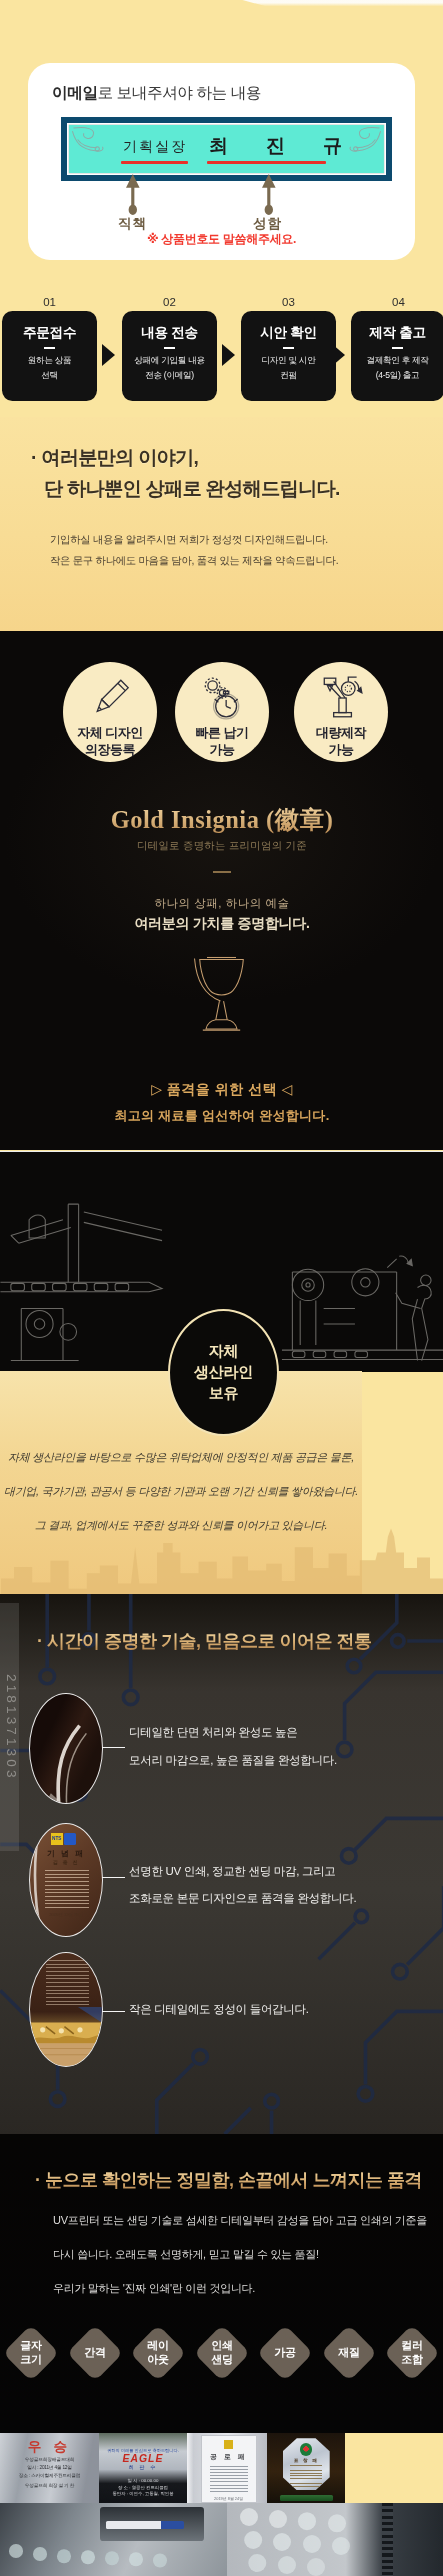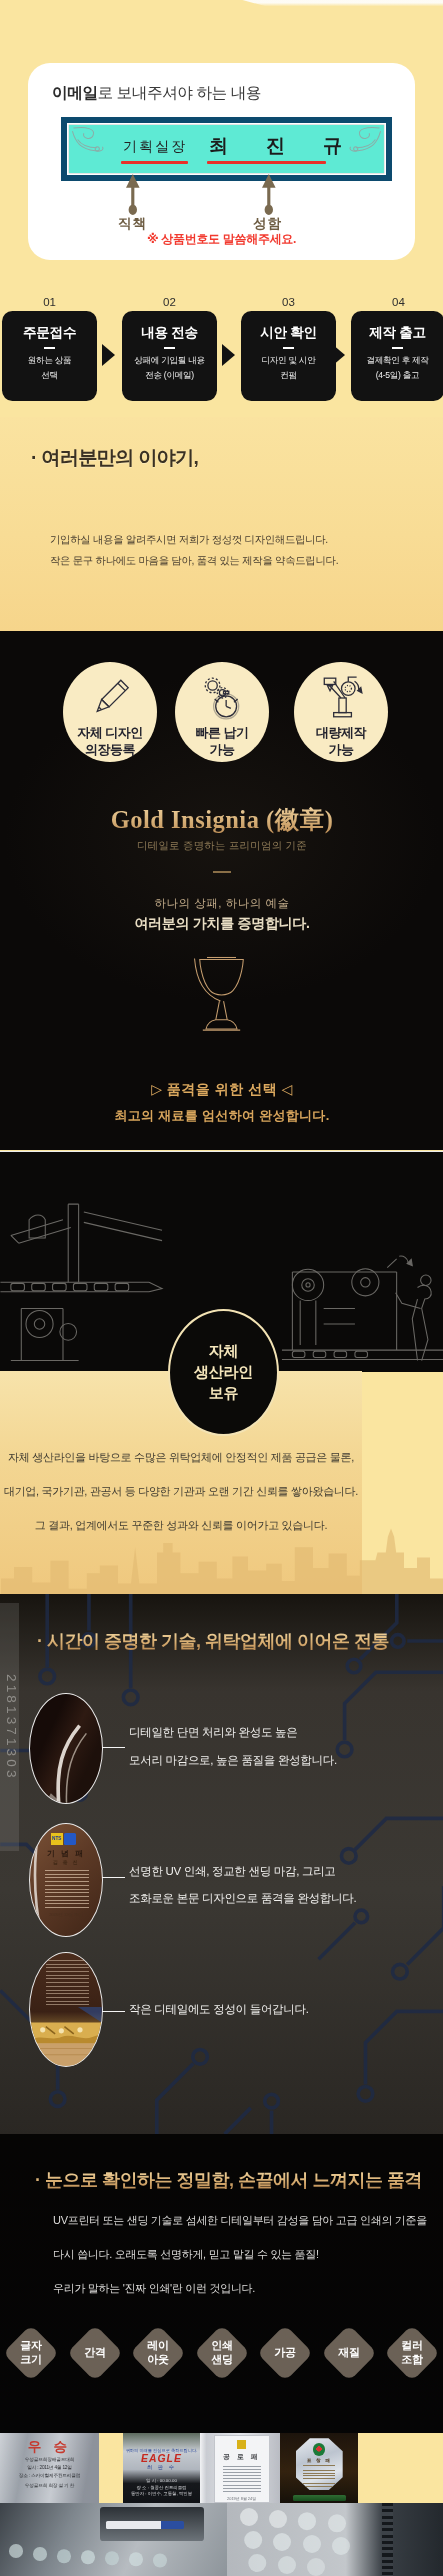--- a/index.html
+++ b/index.html
@@ -52,21 +52,21 @@
   .trophy{top:324px;left:180px;}
   .q1{top:450px;left:0;width:100%;text-align:center;font-size:14px;font-weight:700;color:#DCA95F;letter-spacing:0.5px;}
   .q2{top:476px;left:0;width:100%;text-align:center;font-size:13px;font-weight:700;color:#D8A55C;letter-spacing:0.3px;}
 
   
   .s5{top:1151px;left:0;width:444px;height:220px;background:#0A0908;border-top:1px solid #ECECEC;}
   .badge{top:157px;left:168px;width:107px;height:123px;background:#0B0A08;border:2.1px solid #F3E3B4;border-radius:50%;z-index:6;text-align:center;color:#F6E7BC;font-weight:700;font-size:15px;line-height:21px;letter-spacing:-0.3px;}
   .badge-inner{margin-top:29px;}
 
   
-  .s6{top:1371px;left:0;width:362px;height:223px;background:linear-gradient(180deg,#F7E3AB 0%,#F3D democratize692 40%,#EFC87E 100%);background:linear-gradient(180deg,#F7E3AB 0%,#F3D692 40%,#EFC87E 100%);}
+  .s6{top:1371px;left:0;width:362px;height:223px;background:linear-gradient(180deg,#F7E3AB 0%,#F3D democratize692 40%,#EFC87E 100%);background:linear-gradient(180deg,#F7E3AB 0%,#F3D692 40%,#EFC87E 100%);font-style:italic;}
   .s6 .b{left:0;width:100%;text-align:center;font-size:11px;color:#3E3A30;letter-spacing:-0.3px;}
   .skyline{bottom:0;left:0;}
 
   
   .s7{top:1594px;left:0;width:444px;height:540px;background:linear-gradient(180deg,#17140f 0%,#38342f 18%,#3B3833 55%,#2a2723 100%);}
   .gold-h{font-size:18px;font-weight:700;letter-spacing:-0.5px;background:linear-gradient(180deg,#F0D49E 10%,#D8AE72 55%,#B07F49 100%);-webkit-background-clip:text;background-clip:text;color:#D7AD70;-webkit-text-fill-color:transparent;white-space:nowrap;}
   .wm{top:9.4px;left:0;width:19px;height:248px;background:rgba(150,148,144,.22);color:#8f8d89;writing-mode:vertical-rl;text-orientation:mixed;font-size:13.6px;letter-spacing:3.1px;text-align:center;}
   .pcircle{width:72px;height:72px;border-radius:50%;border:1px solid #e9e9e9;overflow:hidden;}
   .pc1{top:99px;left:29px;height:109px;border-radius:50%/50%;background:linear-gradient(115deg,#160b08 30%,#2e1a12 52%,#1d100b 75%);}
   .connector{height:1px;background:#f5f5f5;width:23px;}
@@ -85,21 +85,21 @@
   .dia .sq{width:40px;height:40px;background:#6B6156;border-radius:8.3px;transform:rotate(45deg);display:flex;align-items:center;justify-content:center;}
   .dia .tx{transform:rotate(-45deg);color:#fff;font-size:11px;font-weight:700;text-align:center;line-height:13.6px;letter-spacing:-0.3px;}
 
   
   .g-top{top:2433px;left:0;width:444px;height:70px;display:flex;align-items:center;}
   .g-bot{top:2503px;left:0;width:444px;height:73px;display:flex;}
   .gcell{position:relative;height:100%;overflow:hidden;}
   .g1{width:99px;background:linear-gradient(100deg,#cdd1d6 0%,#9aa0a8 25%,#c7cbd1 55%,#8d929b 85%);}
   .g1 .big{margin-top:5.2px;text-align:center;color:#C63A2F;font-size:13.6px;font-weight:700;letter-spacing:4.2px;}
   .g1 .ln{text-align:center;color:#2e3034;font-size:4.7px;line-height:7.8px;letter-spacing:-0.2px;}
-  .g2{width:77px;background:linear-gradient(180deg,#5d6b5e 0%,#c6cbd1 26%,#b0b6be 52%,#16181c 72%,#101216 100%);margin-left:24px;}
+  .g2{width:88px;background:linear-gradient(180deg,#5d6b5e 0%,#c6cbd1 26%,#b0b6be 52%,#16181c 72%,#101216 100%);}
   .g2 .top{margin-top:14.6px;text-align:center;color:#23429a;font-size:4.2px;}
   .g2 .eagle{text-align:center;color:#C6281F;font-size:10.4px;font-weight:700;font-style:italic;letter-spacing:1px;}
   .g2 .nm{text-align:center;color:#1d3a8f;font-size:5.2px;letter-spacing:2.1px;}
   .g2 .ln{text-align:center;color:#d9dade;font-size:4.4px;line-height:6.8px;}
   .g3{width:106px;background:linear-gradient(180deg,#121316 0%,#27282c 60%,#6a6c70 86%,#50525 6 100%);}
   .g3 .trap{position:absolute;left:20px;top:0;width:67px;height:58px;background:linear-gradient(180deg,#0c0d10,#1b1c20);clip-path:polygon(12% 0,88% 0,100% 100%,0 100%);}
   .g3 .hio{margin-top:11.5px;text-align:center;color:#F2C335;font-size:10px;font-weight:700;font-style:italic;letter-spacing:0.5px;}
   .g3 .nm{text-align:center;color:#eee;font-size:5.7px;letter-spacing:2.1px;}
   .g3 .ln{text-align:center;color:#cfcfcf;font-size:4.4px;line-height:6.3px;}
   .g4{width:80px;background:linear-gradient(90deg,#f2f3f5 0%,#c9ccd2 8%,#e4e6ea 50%,#b9bcc3 100%);}
@@ -197,20 +197,21 @@
     <div class="abs tri" style="left:332px;"></div>
     <div class="abs stepbox" style="left:351px;width:93px;">
       <div class="t">제작 출고</div>
       <div class="dash"></div>
       <div class="d"><span>결제확인 후 제작</span><br><span>(4-5일) 출고</span></div>
     </div>
   </div>
 
   <div class="abs s3">
     <div class="abs story-h nowrap" style="top:27px;">· 여러분만의 이야기,</div>
+    <div class="abs story-h nowrap" style="top:58px;left:44px;">단 하나뿐인 상패로 완성해드립니다.</div>
     <div class="abs story-b nowrap" style="top:116px;">기입하실 내용을 알려주시면 저희가 정성껏 디자인해드립니다.</div>
     <div class="abs story-b nowrap" style="top:137px;">작은 문구 하나에도 마음을 담아, 품격 있는 제작을 약속드립니다.</div>
   </div>
 
   <div class="abs s4">
 
     <div class="abs oval" style="top:31px;left:63px;">
       <svg class="ic" width="47" height="48" viewBox="0 0 90 92">
         <g transform="rotate(45 45 46)" fill="none" stroke="#2e2e3a" stroke-width="2.5">
           <rect x="35" y="8" width="20" height="52"></rect>
@@ -370,21 +371,21 @@
           <circle cx="520" cy="972" r="13"></circle>
         <path d="M850 800 H760 L700 860 V940"></path>
           <circle cx="700" cy="958" r="14"></circle>
         <path d="M610 700 L680 630"></path>
           <circle cx="692" cy="618" r="12"></circle>
         <path d="M430 1035 L480 985"></path>
       </g>
     </svg>
 
     <div class="abs wm">2181371303</div>
-    <div class="abs gold-h" style="top:35px;left:37px;">· 시간이 증명한 기술, 위탁업체에 이어온 전통</div>
+    <div class="abs gold-h" style="top:35px;left:37px;">· 시간이 증명한 기술, 믿음으로 이어온 전통</div>
 
     <div class="abs pcircle pc1">
       <svg width="72" height="109" viewBox="0 0 138 208">
         <path d="M55 208 C50 140 62 100 95 60" fill="none" stroke="#efe9e2" stroke-width="7" opacity=".9"></path>
         <path d="M70 208 C68 150 80 110 108 75" fill="none" stroke="#cfc4b8" stroke-width="3" opacity=".7"></path>
         <path d="M40 190 L60 208 L30 208 Z" fill="#e8e2d8" opacity=".5"></path>
       </svg>
     </div>
     <div class="abs connector" style="top:153px;left:102px;"></div>
     <div class="abs cap" style="top:131px;left:129px;">디테일한 단면 처리와 완성도 높은</div>

